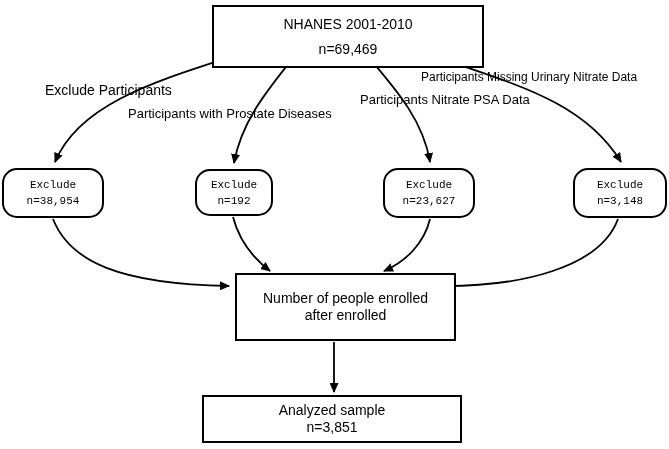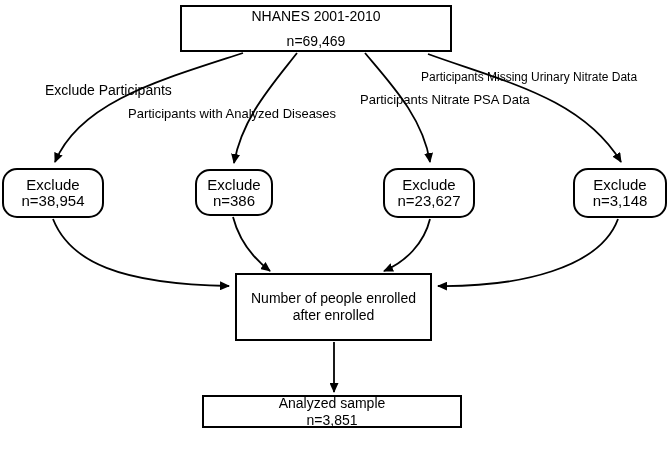--- a/index.html
+++ b/index.html
@@ -21,34 +21,34 @@
     display:flex;
     flex-direction:column;
     align-items:center;
     justify-content:center;
     text-align:center;
   }
   .rect{border-width:2px;}
   .rounded{border-radius:15px;border-width:2.2px;}
   .box .line{display:block;}
   .big-text{font-size:14px;line-height:17px;}
-  .small-text{font-size:15px;line-height:16px;}
+  .small-text{font-size:11px;line-height:16px;font-family:Liberation Mono, monospace;}
   .edge-label{
     position:absolute;
     white-space:nowrap;
     background:transparent;
   }
   
-  #nhanes-box   {left:180px;top:5px;  width:272px;height:47px;gap:8px;}
+  #nhanes-box   {left:212px;top:5px;  width:272px;height:63px;gap:8px;}
   #exclude-box-1{left:2px;  top:168px;width:102px;height:50px;}
   #exclude-box-2{left:195px;top:169px;width:78px; height:47px;}
   #exclude-box-3{left:383px;top:168px;width:92px; height:50px;}
   #exclude-box-4{left:573px;top:168px;width:94px; height:50px;}
-  #enrolled-box {left:235px;top:273px;width:197px;height:68px;}
-  #analyzed-box {left:202px;top:395px;width:260px;height:33px;}
+  #enrolled-box {left:235px;top:273px;width:221px;height:68px;}
+  #analyzed-box {left:202px;top:395px;width:260px;height:48px;}
   
   #label-female  {left:45px; top:82px; font-size:14px;}
   #label-prostate{left:128px;top:106px;font-size:13px;}
   #label-psa     {left:360px;top:92px; font-size:13px;}
   #label-nitrate {left:421px;top:70px; font-size:12px;}
 </style>
 </head>
 <body>
 
 <div id="canvas">
@@ -69,31 +69,31 @@
     <path d="M 618 219 C 600 268, 520 287, 438 286" marker-end="url(#arrowhead)"></path>
     <path d="M 334 342 L 334 392" marker-end="url(#arrowhead)"></path>
   </svg>
 
   <div class="box rect big-text" id="nhanes-box">
     <span class="line">NHANES 2001-2010</span>
     <span class="line">n=69,469</span>
   </div>
 
   <span class="edge-label" id="label-female">Exclude Participants</span>
-  <span class="edge-label" id="label-prostate">Participants with Analyzed Diseases</span>
+  <span class="edge-label" id="label-prostate">Participants with Prostate Diseases</span>
   <span class="edge-label" id="label-psa">Participants Nitrate PSA Data</span>
   <span class="edge-label" id="label-nitrate">Participants Missing Urinary Nitrate Data</span>
 
   <div class="box rounded small-text" id="exclude-box-1">
     <span class="line">Exclude</span>
     <span class="line">n=38,954</span>
   </div>
   <div class="box rounded small-text" id="exclude-box-2">
     <span class="line">Exclude</span>
-    <span class="line">n=386</span>
+    <span class="line">n=192</span>
   </div>
   <div class="box rounded small-text" id="exclude-box-3">
     <span class="line">Exclude</span>
     <span class="line">n=23,627</span>
   </div>
   <div class="box rounded small-text" id="exclude-box-4">
     <span class="line">Exclude</span>
     <span class="line">n=3,148</span>
   </div>
 

